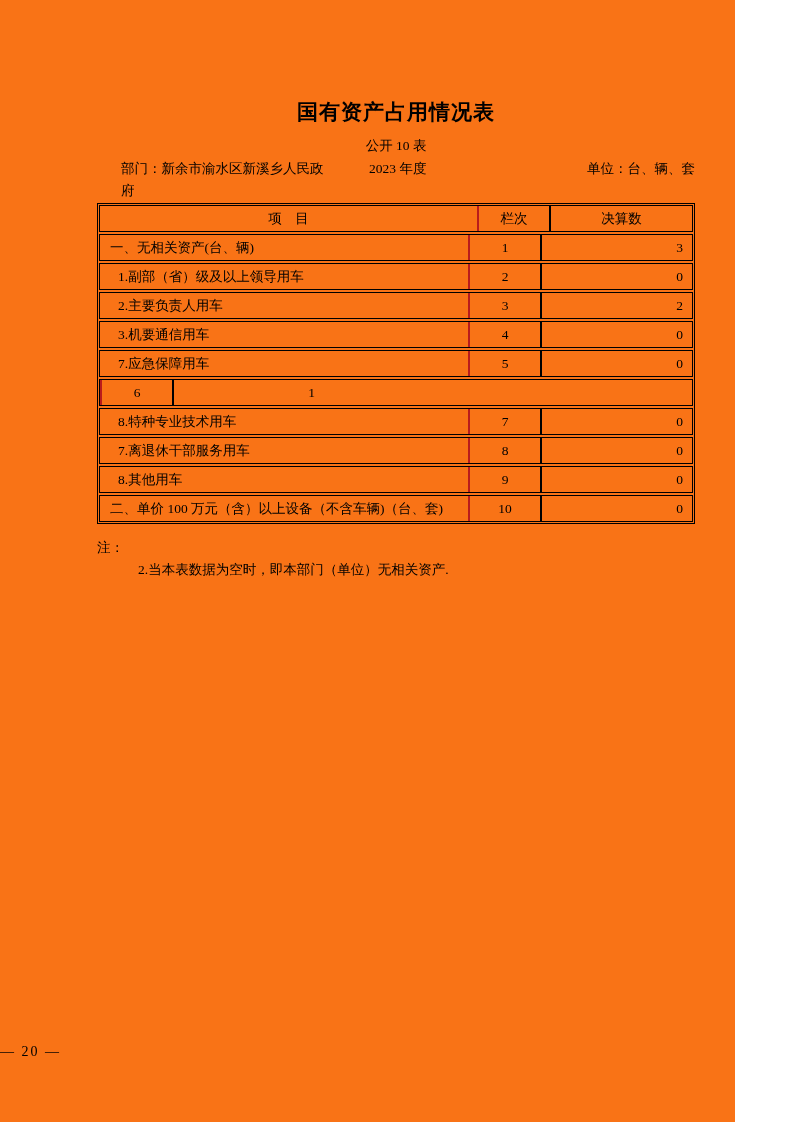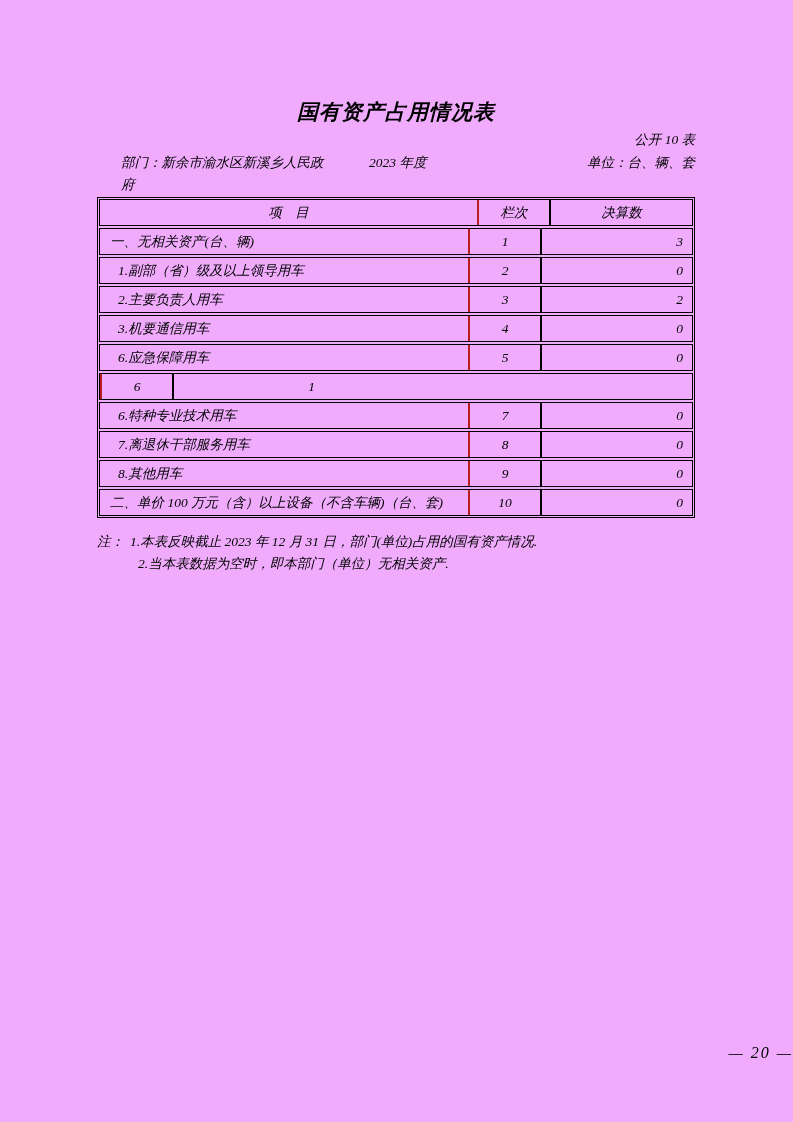--- a/index.html
+++ b/index.html
@@ -2,45 +2,44 @@
 <html><head>
 <meta charset="utf-8">
 <style>
   html, body {
     margin: 0;
     padding: 0;
     background: #ffffff;
   }
   .page {
     position: relative;
-    width: 793px;
+    width: 735px;
     height: 1122px;
-    background: #f0abfc;
+    background: #f97316;
     color: #000000;
     font-family: "Liberation Serif", "DejaVu Serif", serif;
     font-size: 13.5px;
     overflow: hidden;
-    font-style: italic;
   }
   .content {
     margin-left: 97px;
     width: 598px;
     padding-top: 98px;
   }
   .doc-title {
     text-align: center;
     font-family: "Liberation Sans", "DejaVu Sans", sans-serif;
     font-weight: bold;
     font-size: 21px;
     line-height: 28px;
     letter-spacing: 1px;
   }
   .table-no {
-    text-align: right;
-    margin-top: 4px;
+    text-align: center;
+    margin-top: 10px;
     line-height: 20px;
   }
   .meta-row {
     display: flex;
     align-items: flex-start;
     line-height: 22px;
     margin-top: 2px;
   }
   .dept {
     width: 214px;
@@ -108,24 +107,24 @@
   .note-label {
     white-space: nowrap;
     margin-right: 6px;
   }
   .note-line2 {
     margin-left: 8px;
   }
   .page-num {
     position: absolute;
     left: 0;
-    right: 0;
+    right: 12px;
     top: 1044px;
-    text-align: right;
-    font-size: 16px;
+    text-align: left;
+    font-size: 14px;
     letter-spacing: 2px;
   }
 </style>
 </head>
 <body>
 
 <div class="page">
   <div class="content">
 
     <div class="doc-title">国有资产占用情况表</div>
@@ -159,30 +158,30 @@
         <div class="cell c-item indent">2.主要负责人用车</div>
         <div class="cell c-col">3</div>
         <div class="cell c-val">2</div>
       </div>
       <div class="drow">
         <div class="cell c-item indent">3.机要通信用车</div>
         <div class="cell c-col">4</div>
         <div class="cell c-val">0</div>
       </div>
       <div class="drow">
-        <div class="cell c-item indent">6.应急保障用车</div>
+        <div class="cell c-item indent">7.应急保障用车</div>
         <div class="cell c-col">5</div>
         <div class="cell c-val">0</div>
       </div>
       <div class="drow">
         <div class="cell c-col">6</div>
         <div class="cell c-val">1</div>
       </div>
       <div class="drow">
-        <div class="cell c-item indent">6.特种专业技术用车</div>
+        <div class="cell c-item indent">8.特种专业技术用车</div>
         <div class="cell c-col">7</div>
         <div class="cell c-val">0</div>
       </div>
       <div class="drow">
         <div class="cell c-item indent">7.离退休干部服务用车</div>
         <div class="cell c-col">8</div>
         <div class="cell c-val">0</div>
       </div>
       <div class="drow">
         <div class="cell c-item indent">8.其他用车</div>
@@ -192,21 +191,21 @@
       <div class="drow">
         <div class="cell c-item">二、单价 100 万元（含）以上设备（不含车辆)（台、套)</div>
         <div class="cell c-col">10</div>
         <div class="cell c-val">0</div>
       </div>
     </div>
 
     <div class="notes">
       <span class="note-label">注：</span>
       <span>
-        <span class="note-line1">1.本表反映截止 2023 年 12 月 31 日，部门(单位)占用的国有资产情况.</span><br>
+        <br>
         <span class="note-line2">2.当本表数据为空时，即本部门（单位）无相关资产.</span>
       </span>
     </div>
 
   </div>
 
   <div class="page-num">— 20 —</div>
 </div>
 
 </body></html>

